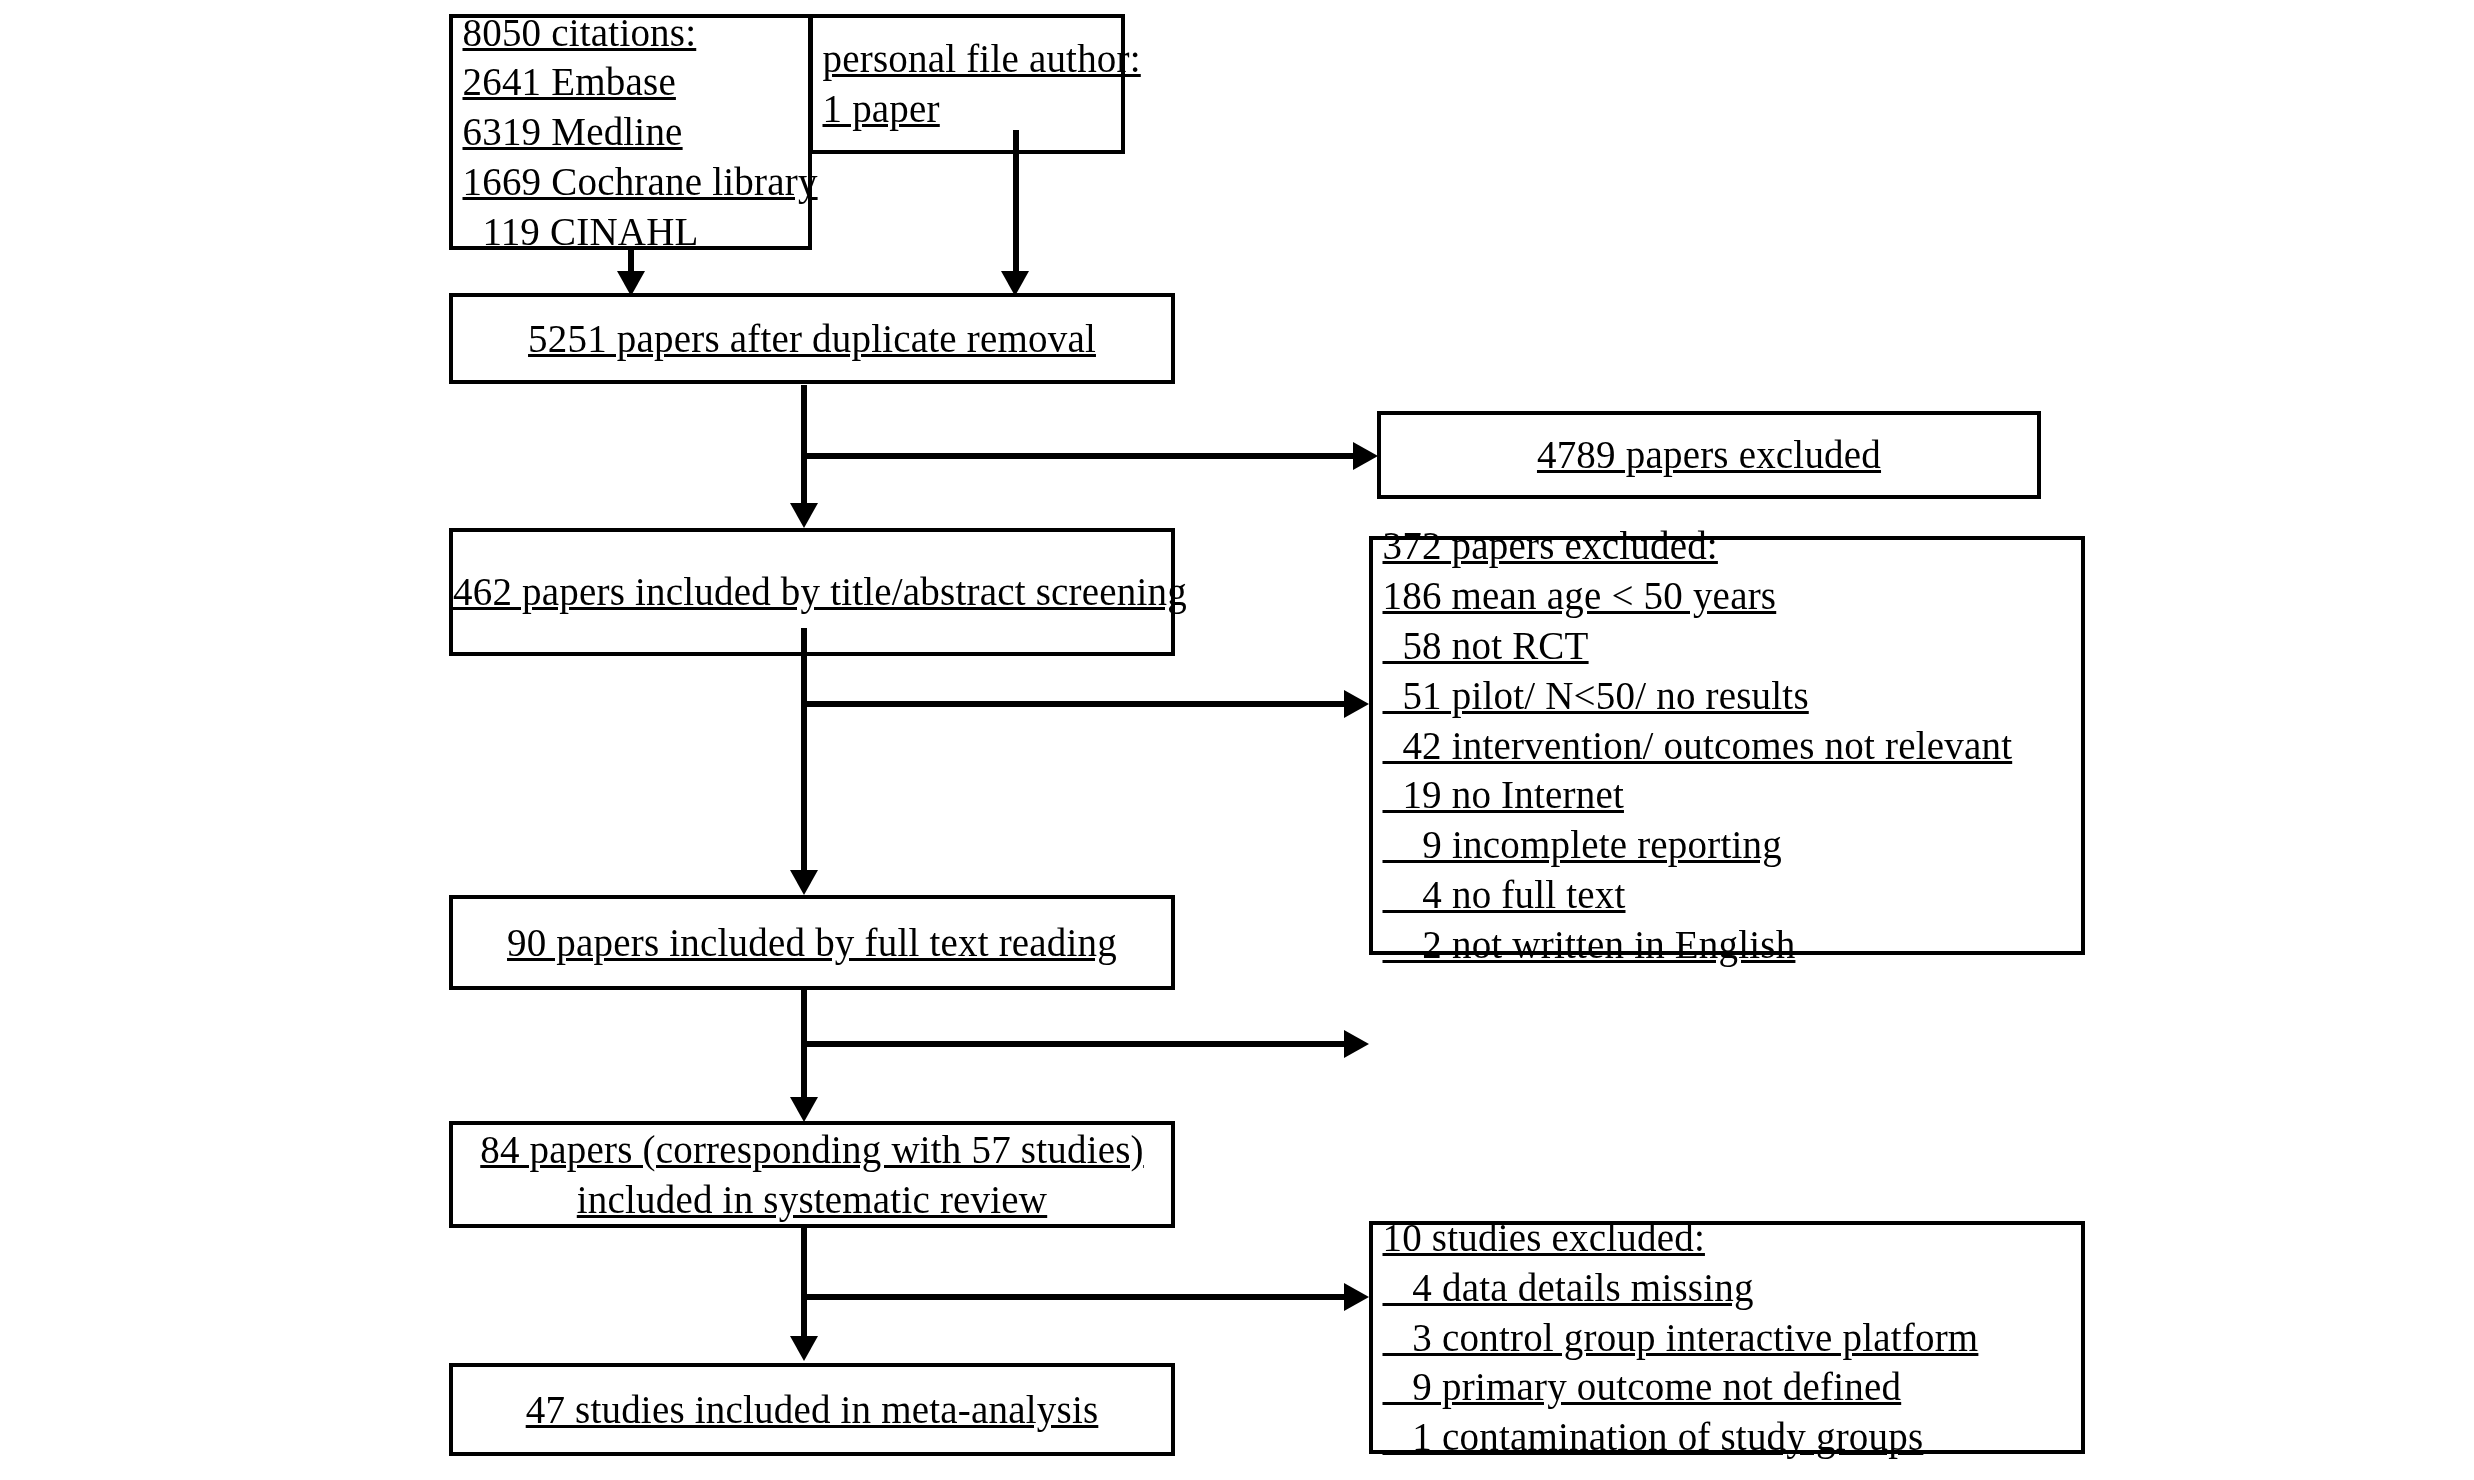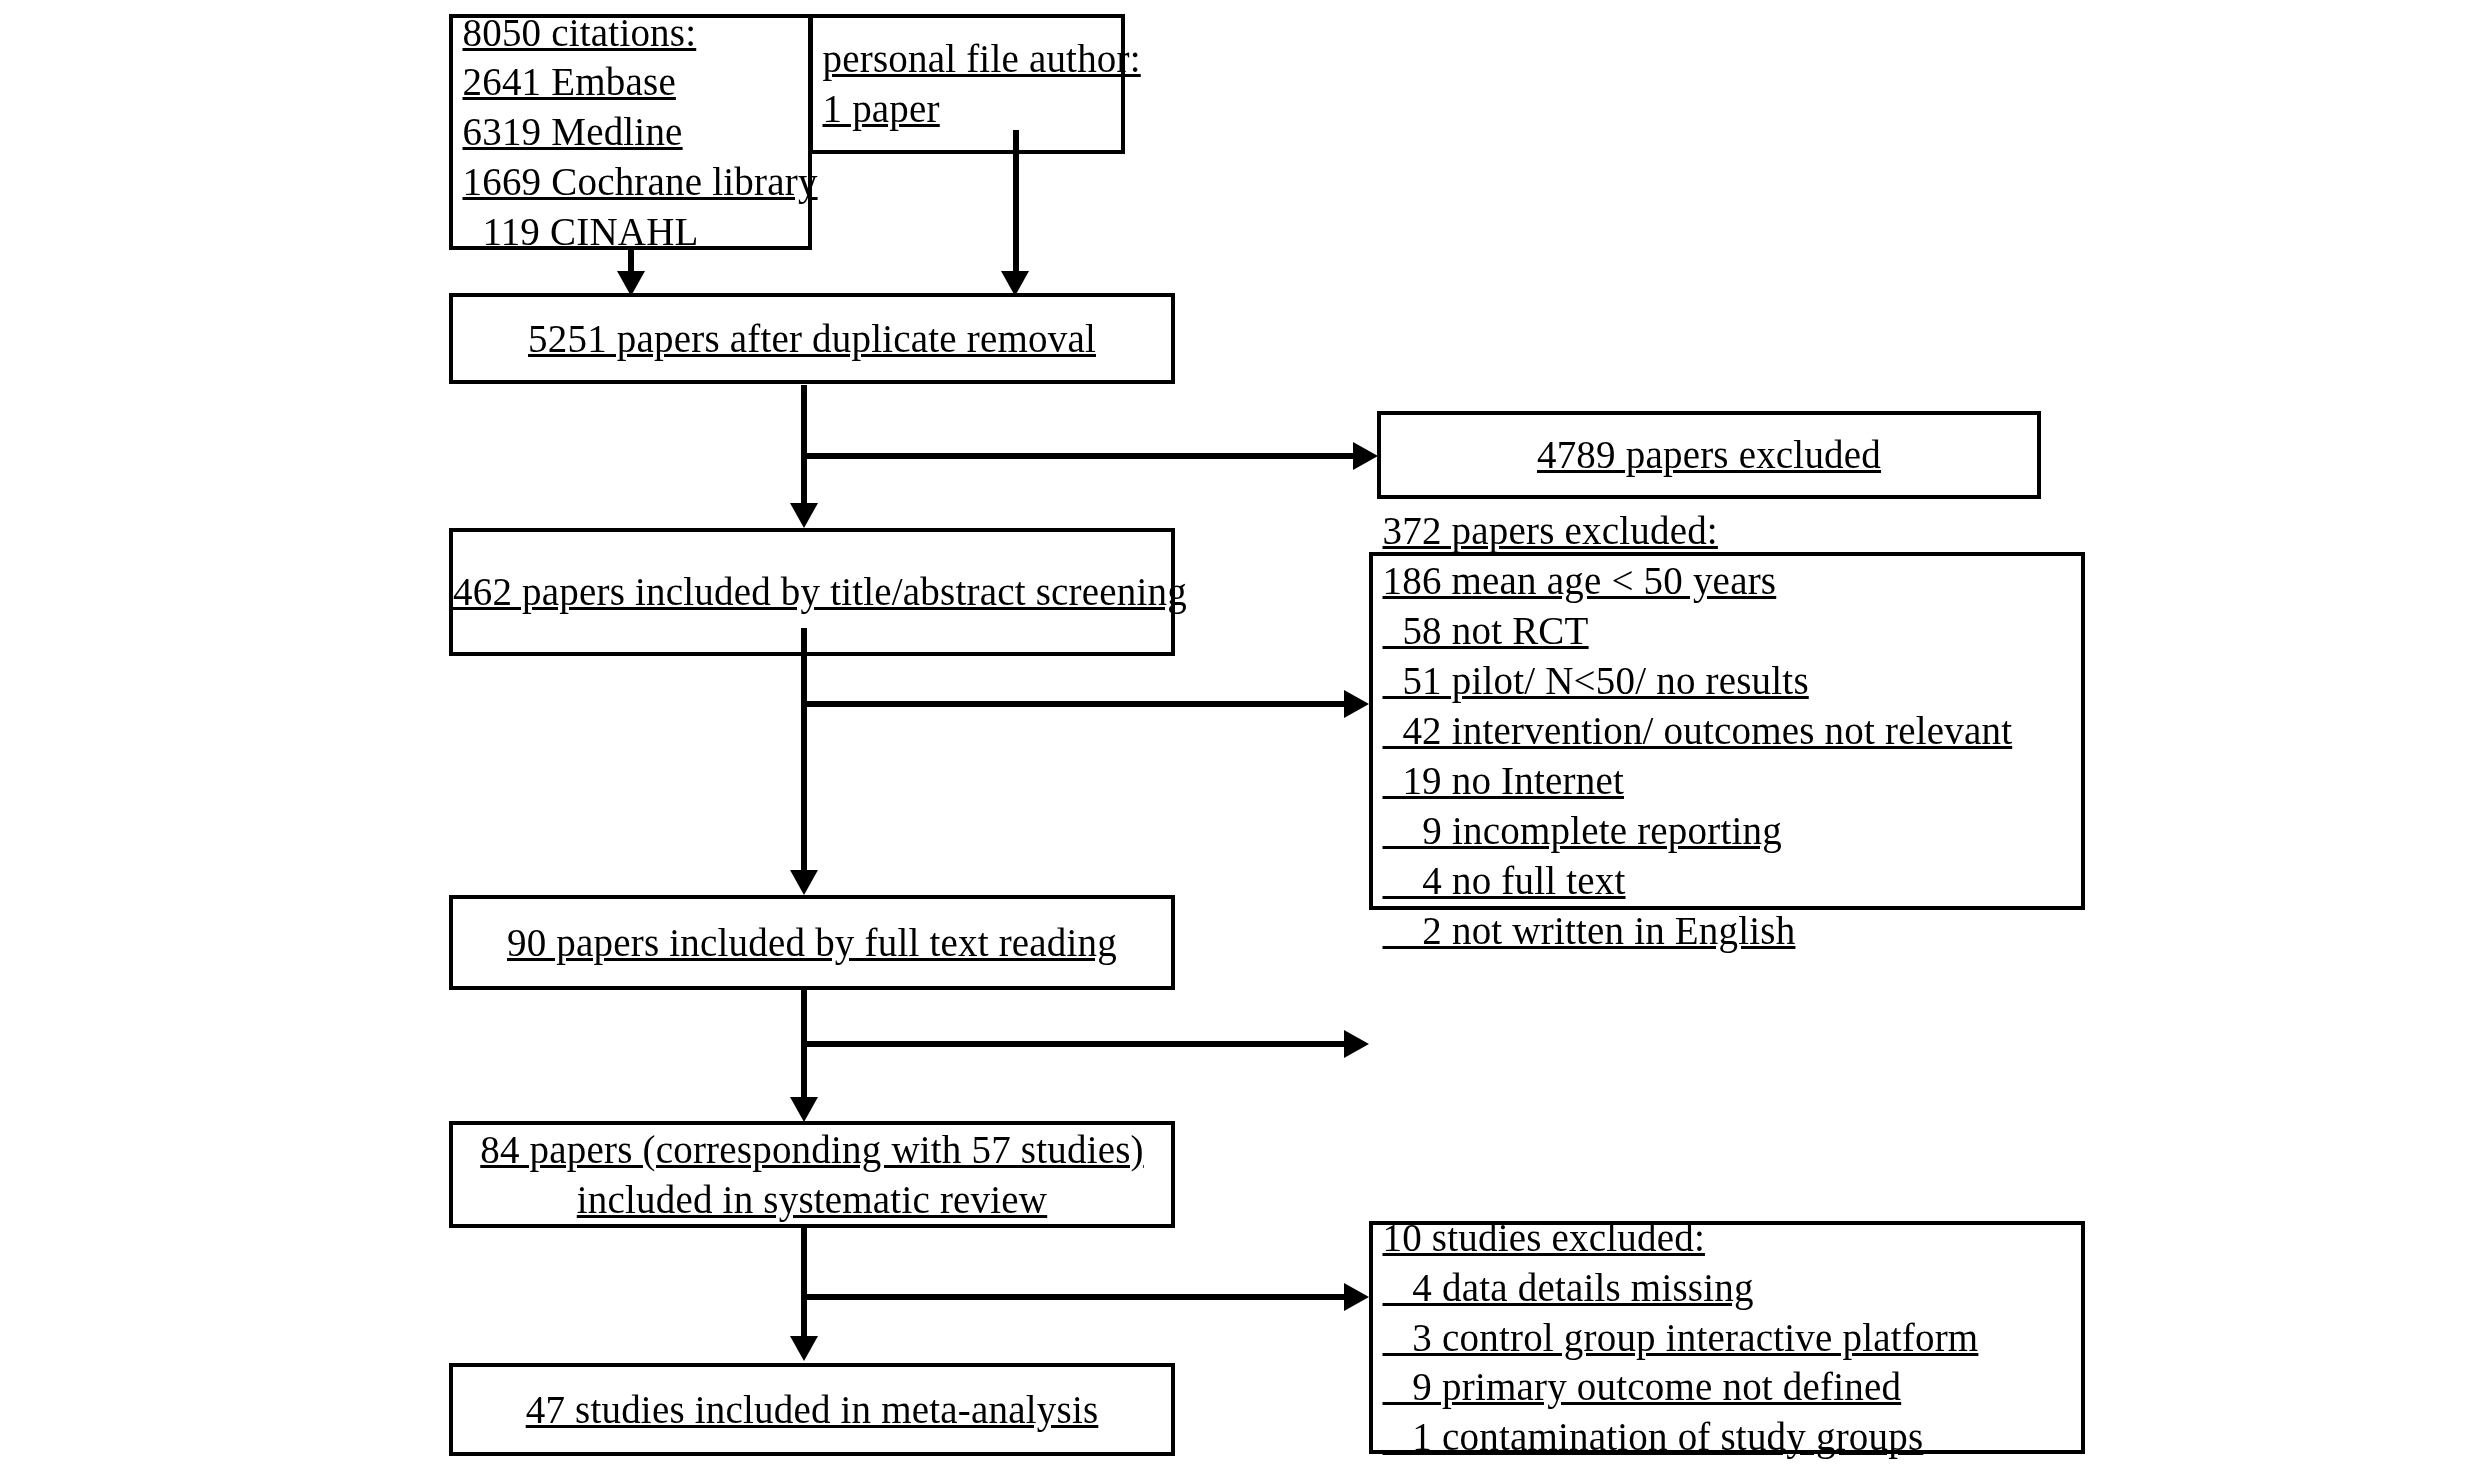--- a/index.html
+++ b/index.html
@@ -114,21 +114,21 @@
 
   <div class="box center" style="left:449px; top:528px; width:726px; height:128px;">
     <div class="line">462 papers included by title/abstract screening</div>
   </div>
 
   <div class="vline" style="left:801px; top:628px; height:246px;"></div>
   <div class="arrow-down" style="left:790px; top:870px;"></div>
   <div class="hline" style="left:801px; top:701px; width:543px;"></div>
   <div class="arrow-right" style="left:1344px; top:690px;"></div>
 
-  <div class="box left" style="left:1369px; top:552px; width:716px; height:358px;">
+  <div class="box left" style="left:1369px; top:536px; width:716px; height:419px;">
     <div class="line">372 papers excluded:</div>
     <div class="line">186 mean age &lt; 50 years</div>
     <div class="line">  58 not RCT</div>
     <div class="line">  51 pilot/ N&lt;50/ no results</div>
     <div class="line">  42 intervention/ outcomes not relevant</div>
     <div class="line">  19 no Internet</div>
     <div class="line">    9 incomplete reporting</div>
     <div class="line">    4 no full text</div>
     <div class="line">    2 not written in English</div>
   </div>

